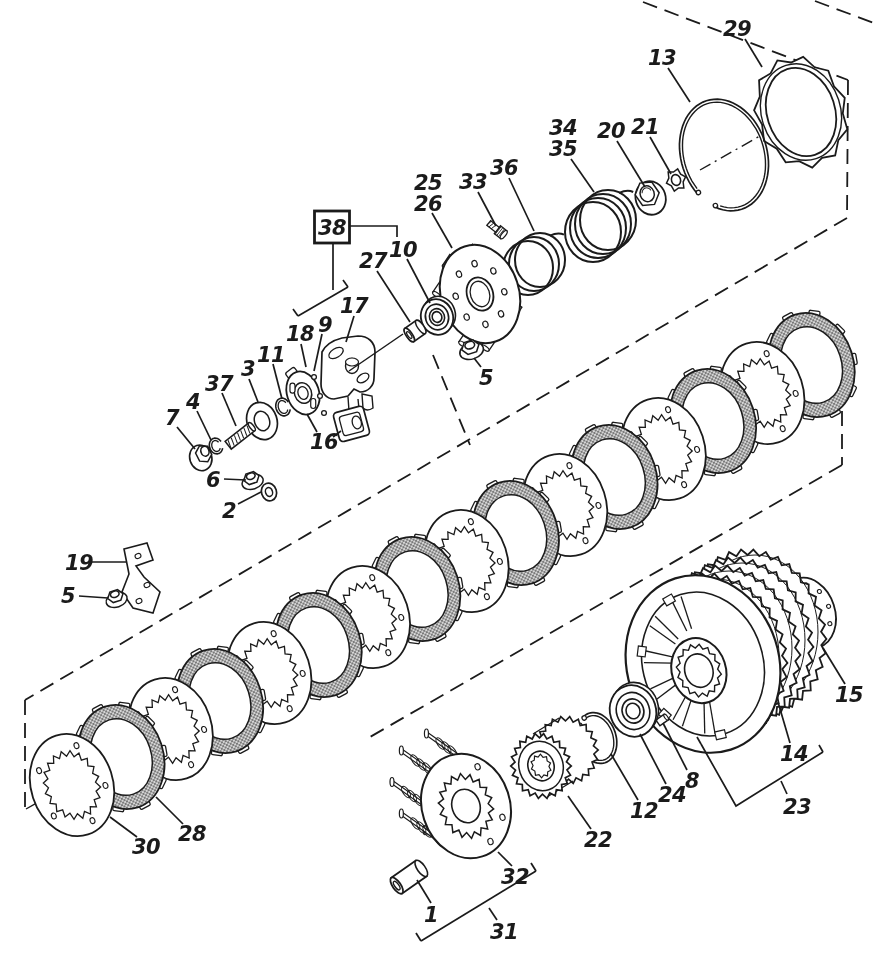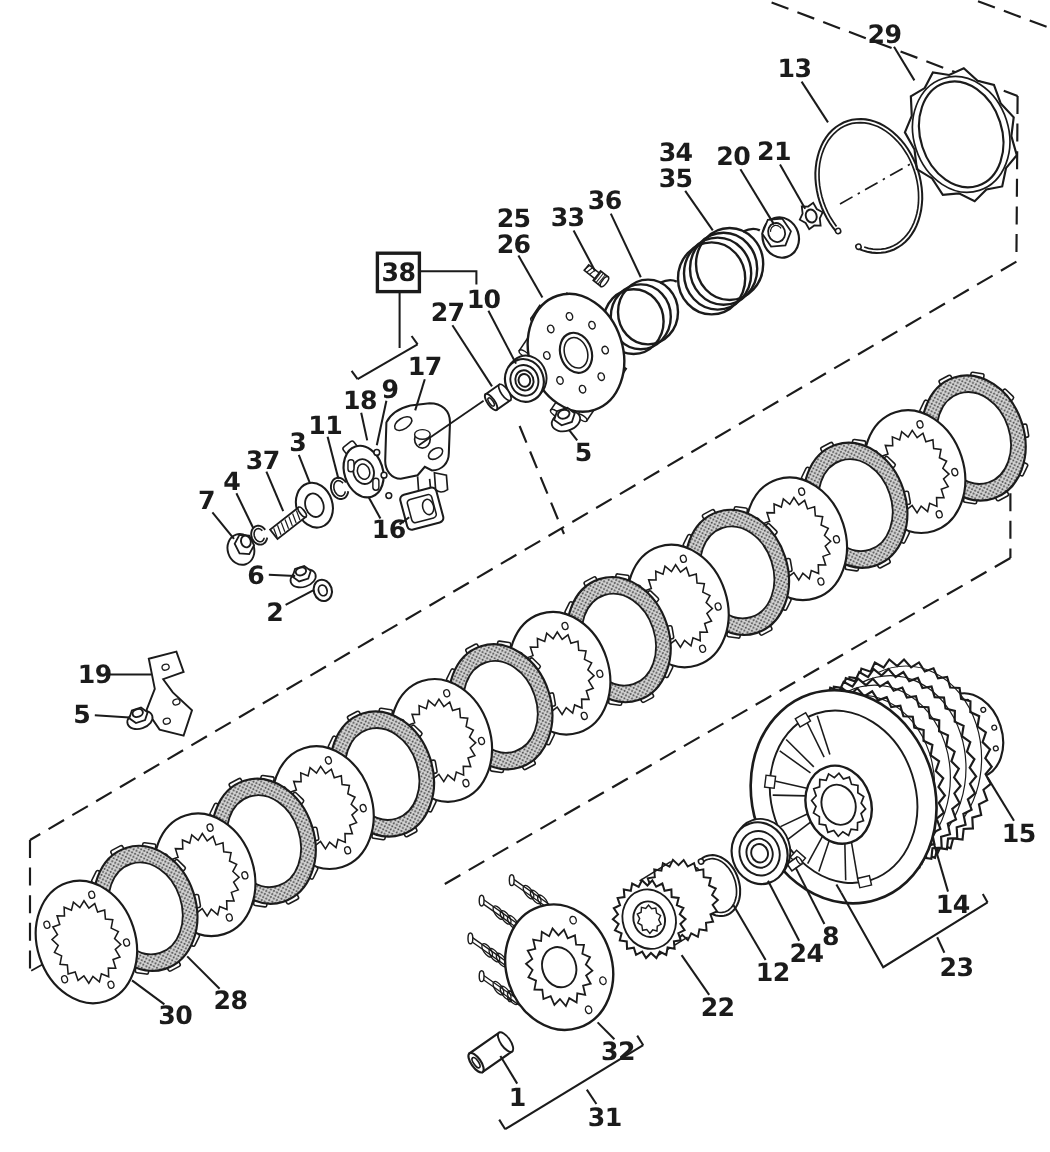--- a/index.html
+++ b/index.html
@@ -1,17 +1,17 @@
 <!DOCTYPE html>
 <html><head>
 <meta charset="utf-8">
 <style>
   html,body{margin:0;padding:0;background:#ffffff;}
   .stage{position:relative;width:875px;height:960px;background:#ffffff;overflow:hidden;
-         font-family:"DejaVu Sans","Liberation Sans",sans-serif;}
+         font-family:"DejaVu Sans","Liberation Sans",sans-serif;font-style:italic;}
   svg{display:block;}
   text.part-num{font-family:"DejaVu Sans","Liberation Sans",sans-serif;
                 font-weight:bold;letter-spacing:-0.5px;}
 </style>
 </head>
 <body>
 
 <div class="stage">
   <svg id="fig" width="875" height="960" viewBox="0 0 875 960">
       <defs>

